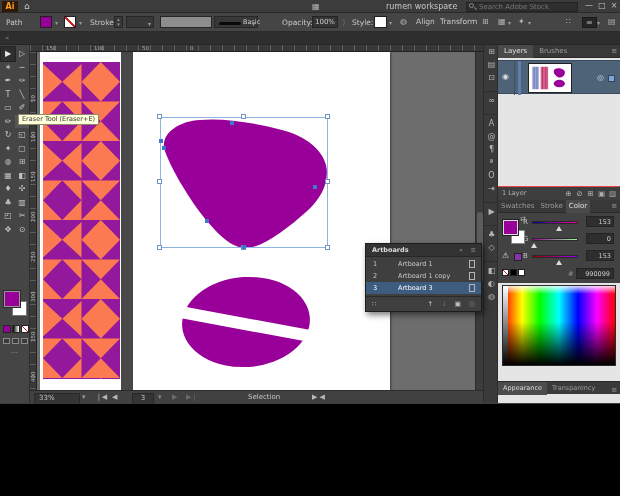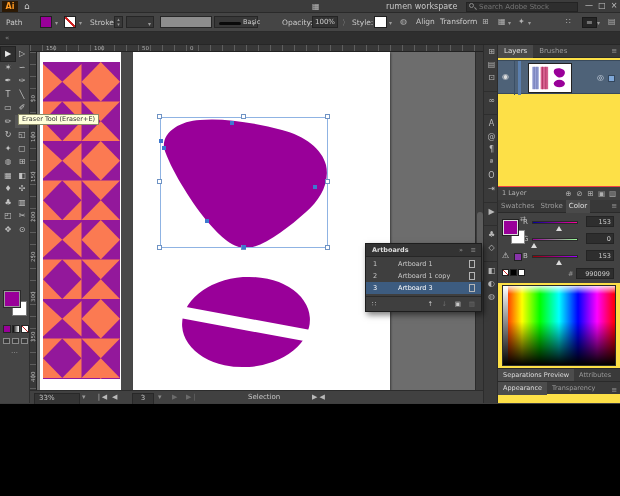--- a/index.html
+++ b/index.html
@@ -81,21 +81,21 @@
   .navic{color:#b8b8b8}
   .navic.dim{color:#6b6b6b}
   .abnavbox{left:102px;width:22px;background:#353535;border:1px solid #282828;text-align:center}
 
   
   #dockstrip{position:absolute;left:483px;top:45px;width:15px;height:358px;background:#3a3a3a;border-left:1px solid #2c2c2c;border-right:1px solid #2c2c2c}
   .dockic{width:15px;height:13px;color:#b8b8b8;font-size:8px;line-height:13px;text-align:center;cursor:pointer}
   .dockic.gap{margin-top:7px;border-top:1px solid #2e2e2e;padding-top:2px;height:16px}
 
   
-  #rightpanel{position:absolute;left:498px;top:45px;width:122px;height:358px;background:#fde047}
+  #rightpanel{position:absolute;left:498px;top:45px;width:122px;height:358px;background:#e5e5e5}
   .ptabs{position:absolute;left:0;width:122px;height:13px;background:#383838;border-bottom:1px solid #2a2a2a;color:#9b9b9b;font-size:7px;line-height:13px}
   .ptab{display:inline-block;padding:0 6px;height:13px;cursor:pointer}
   .ptab.active{background:#4a4a4a;color:#e0e0e0}
   .pmenu{position:absolute;right:3px;top:0;color:#9a9a9a;font-size:7px}
   #layerrow{position:absolute;left:0;top:15px;width:122px;height:34px;background:#4e6278;border-top:1px solid #394a5c;border-bottom:1px solid #394a5c}
   #layerrow .eye{position:absolute;left:4px;top:11px;color:#dcdcdc;font-size:8px}
   #layerrow .vline{position:absolute;left:16px;top:0;width:1px;height:34px;background:#3a4f66}
   #layerrow .bluebar{position:absolute;left:20px;top:0;width:3px;height:34px;background:#5b7fae}
   #layerthumb{position:absolute;left:30px;top:2px;width:44px;height:30px;background:#fff;border:1px solid #222}
   #layerrow .target{position:absolute;right:16px;top:12px;color:#cfd8e4;font-size:8px}
@@ -420,23 +420,20 @@
       <span class="mini3" style="left:12px;background:#000"></span>
       <span class="mini3" style="left:20px;background:#fff"></span>
       <span class="hexlbl">#</span>
       <span class="hexbox">990099</span>
     </div>
 
     <div id="spectrum">
           <div id="specgray"></div>
         </div>
 
-    <div class="bottabs" style="top:323px">
-      <span class="bottab active">Separations Preview</span><span class="bottab">Attributes</span>
-    </div>
     <div class="bottabs" style="top:336px">
       <span class="bottab active">Appearance</span><span class="bottab">Transparency</span>
       <span class="pmenu" style="top:2px">≡</span>
     </div>
   </div>
 
   <div id="abpanel">
     <div id="abheader">
       <span class="t">Artboards</span>
       <span class="hic" style="right:18px">»</span>

